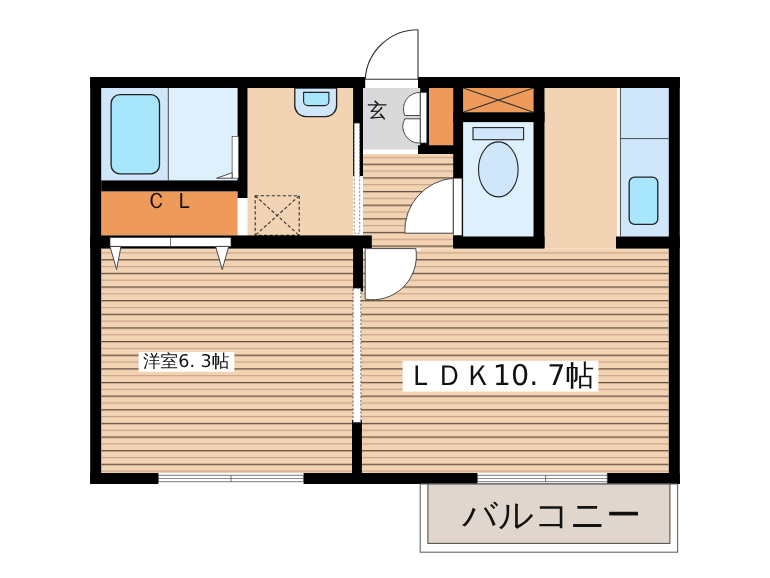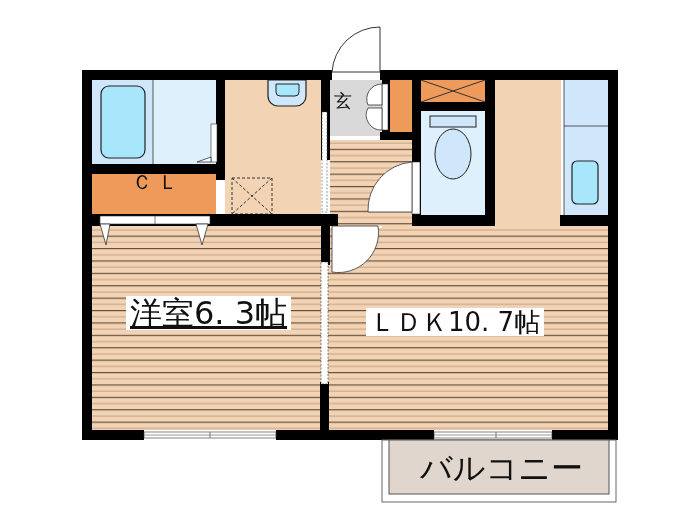--- a/index.html
+++ b/index.html
@@ -145,15 +145,15 @@
   </g>
 
   <g>
     <rect x="382" y="440" width="234" height="62" fill="#fff" stroke="#666" stroke-width="1"></rect>
     <rect x="389" y="440" width="220" height="54" fill="#e0d6cd" stroke="#555" stroke-width="1"></rect>
   </g>
 </svg>
 
 <div class="lbl" style="left:132px;top:172px;font-size:20px;letter-spacing:6px;">ＣＬ</div>
 <div class="lbl" style="left:334px;top:92px;font-size:18px;">玄</div>
-<div class="lbl lbl-bg" style="left:126px;top:296px;font-size:32px;text-decoration:underline;">洋室6. 3帖</div>
-<div class="lbl lbl-bg" style="left:366px;top:308px;font-size:26px;">ＬＤＫ10. 7帖</div>
+<div class="lbl lbl-bg" style="left:126px;top:320px;font-size:16px;">洋室6. 3帖</div>
+<div class="lbl lbl-bg" style="left:366px;top:328px;font-size:26px;">ＬＤＫ10. 7帖</div>
 <div class="lbl" style="left:420px;top:452px;font-size:32px;">バルコニー</div>
 
 </body></html>

